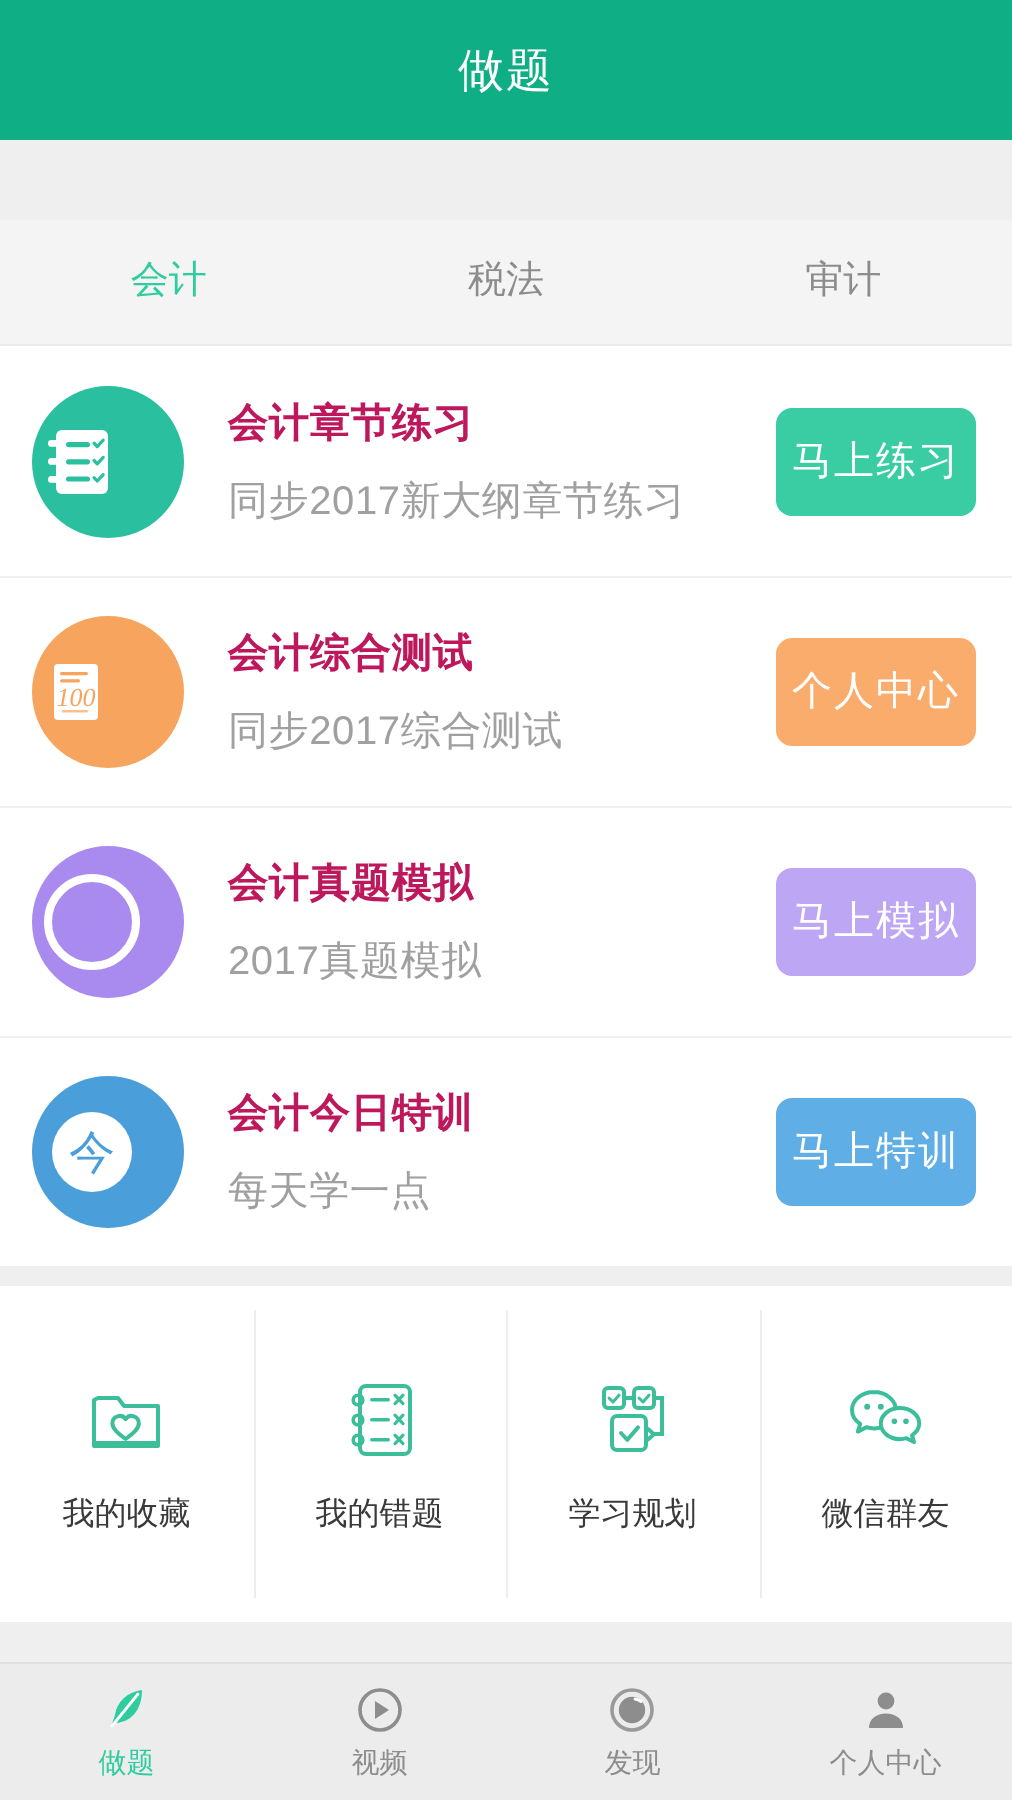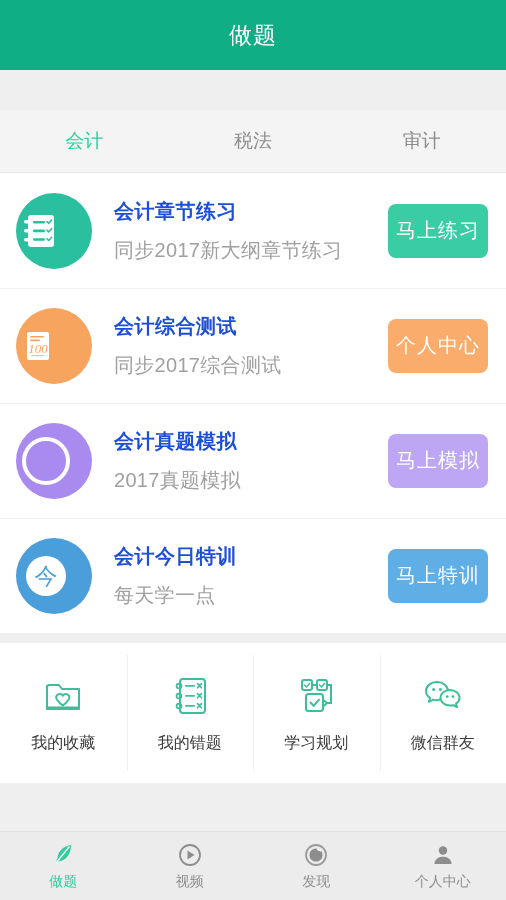--- a/index.html
+++ b/index.html
@@ -103,21 +103,21 @@
   }
 
   .row-text {
     flex: 1 1 auto;
     padding-left: 22px;
     min-width: 0;
   }
   .row-title {
     font-size: 20px;
     font-weight: bold;
-    color: #1d4ed8;
+    color: #be185d;
     letter-spacing: 0.5px;
     margin-bottom: 12px;
   }
   .row-sub {
     font-size: 20px;
     color: #a0a0a0;
     letter-spacing: 0.3px;
   }
 
   .row-btn {
@@ -132,21 +132,21 @@
     letter-spacing: 1px;
     cursor: pointer;
     padding: 0;
   }
 
   
   .grid {
     margin-top: 10px;
     background: #ffffff;
     display: flex;
-    height: 140px;
+    height: 168px;
     flex: 0 0 auto;
   }
   .grid-cell {
     flex: 1;
     display: flex;
     flex-direction: column;
     align-items: center;
     justify-content: center;
     cursor: pointer;
     position: relative;

